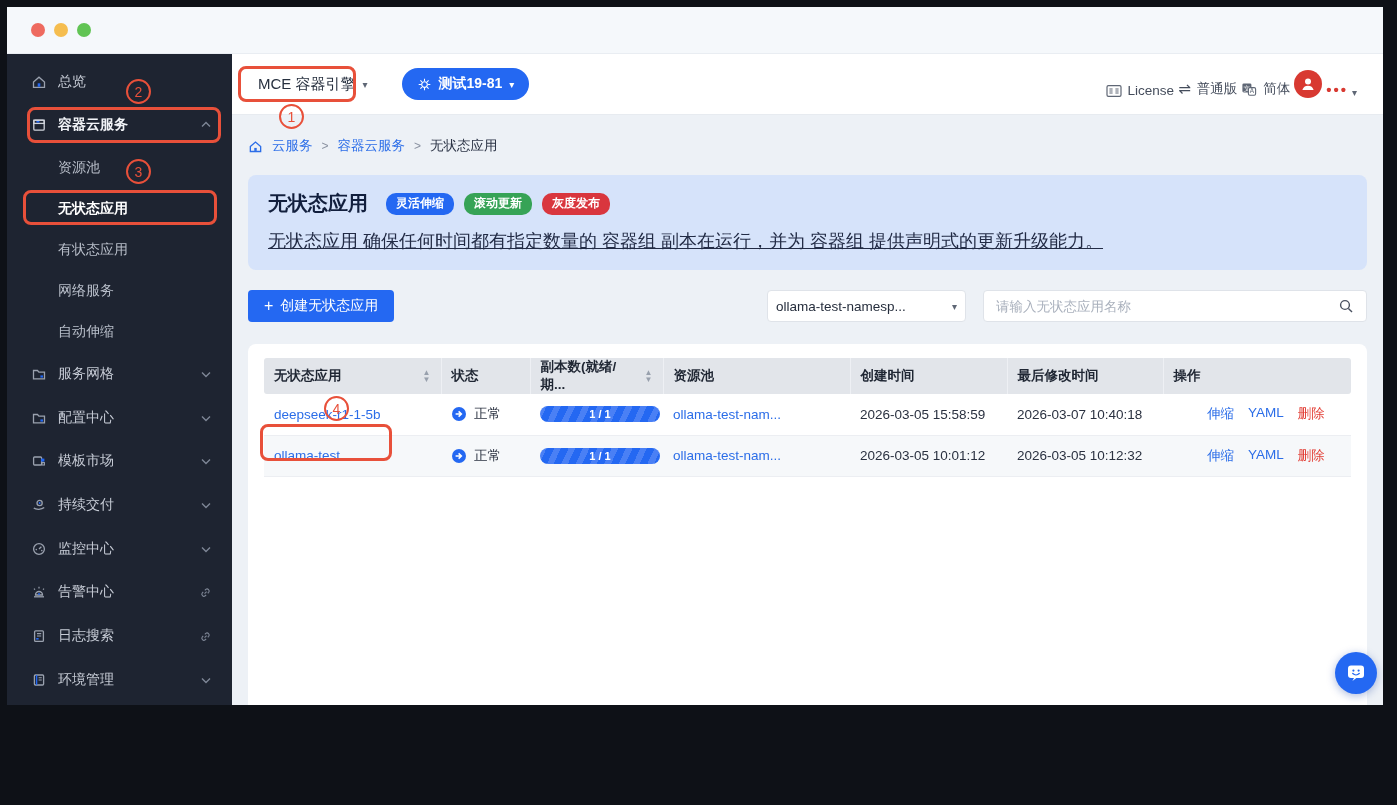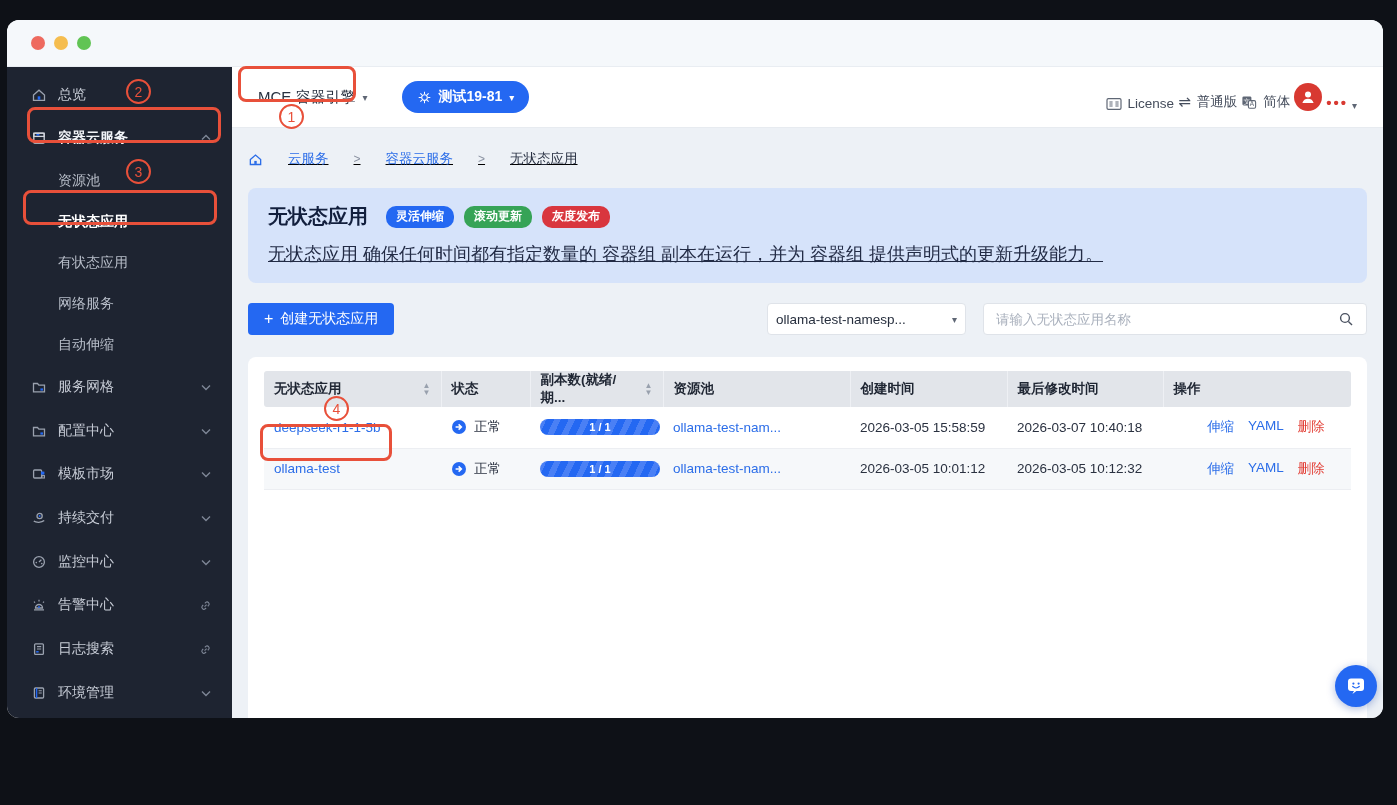--- a/index.html
+++ b/index.html
@@ -1,20 +1,20 @@
 <!DOCTYPE html>
 <html><head>
 <meta charset="utf-8">
 <style>
   * { margin:0; padding:0; box-sizing:border-box; }
   html,body { width:1397px; height:805px; overflow:hidden; }
   body { background:#0e1117; font-family:"Liberation Sans","DejaVu Sans",sans-serif; }
 
-  .window { position:absolute; left:7px; top:20px; width:1376px; height:698px;
-            border-radius:12px; overflow:hidden; background:#fff; }
+  .window { position:absolute; left:7px; top:7px; width:1376px; height:698px;
+            border-radius:0; overflow:hidden; background:#fff; }
 
   
   .titlebar { height:47px; background:#f5f8fb; border-bottom:1px solid #e9edf2;
               display:flex; align-items:center; padding-left:24px; }
   .tl { width:14px; height:14px; border-radius:50%; margin-right:9px; }
   .tl-close { background:#ee6a5f; } .tl-min { background:#f5bd4f; } .tl-zoom { background:#61c454; }
 
   .shell { display:flex; height:742px; }
 
   
@@ -47,21 +47,21 @@
   .topbar-right { margin-left:auto; display:flex; align-items:flex-end; gap:4px; color:#454d5c;
                   font-size:13.5px;padding-left:16px; }
   .tb-item { display:flex; align-items:center; gap:6px; cursor:pointer; }
   .avatar { width:28px; height:28px; border-radius:50%; background:#d83931; display:flex;
             align-items:center; justify-content:center; cursor:pointer; }
   .dots { color:#d83931; font-size:15px; letter-spacing:2px; font-weight:bold; cursor:pointer; }
 
   .content { flex:1; padding:0 16px; position:relative; min-height:0; }
 
   
-  .breadcrumb { margin-top:22px; display:flex; align-items:center; gap:25px; font-size:13.5px;text-decoration:underline; }
+  .breadcrumb { margin-top:22px; display:flex; align-items:center; gap:9px; font-size:13.5px; }
   .bc-link { color:#2b6de8; cursor:pointer; }
   .bc-sep { color:#8a92a1; font-size:12px; }
   .bc-cur { color:#2b3345; }
 
   
   .banner { margin-top:20px; background:#d6e3fa; border-radius:8px; padding:15px 20px 17px; }
   .banner-head { display:flex; align-items:center; gap:10px; }
   .banner-title { font-size:20px; font-weight:bold; color:#121f3d; margin-right:8px; }
   .badge { font-size:12px; color:#fff; border-radius:10px; padding:2.5px 10px; font-weight:bold; }
   .badge-blue { background:#2468f2; } .badge-green { background:#36a356; } .badge-red { background:#d9363e;font-family:Liberation Mono, monospace; }

